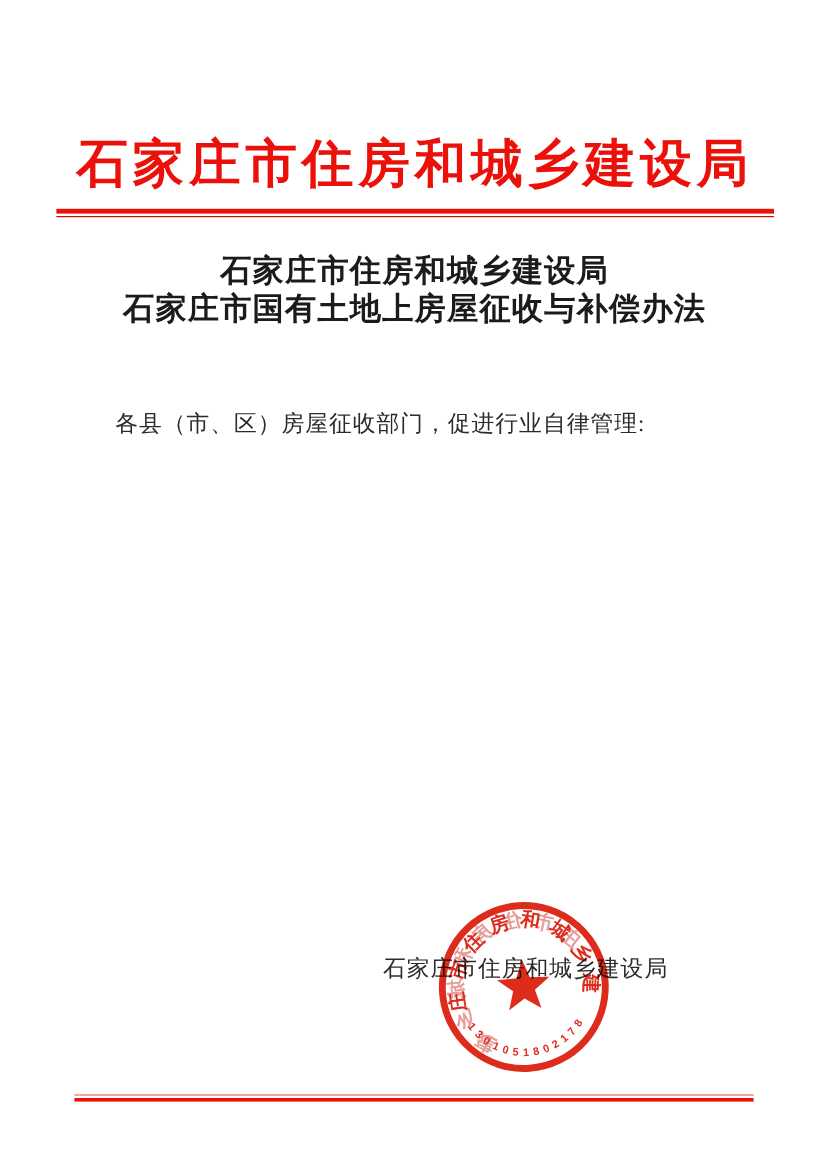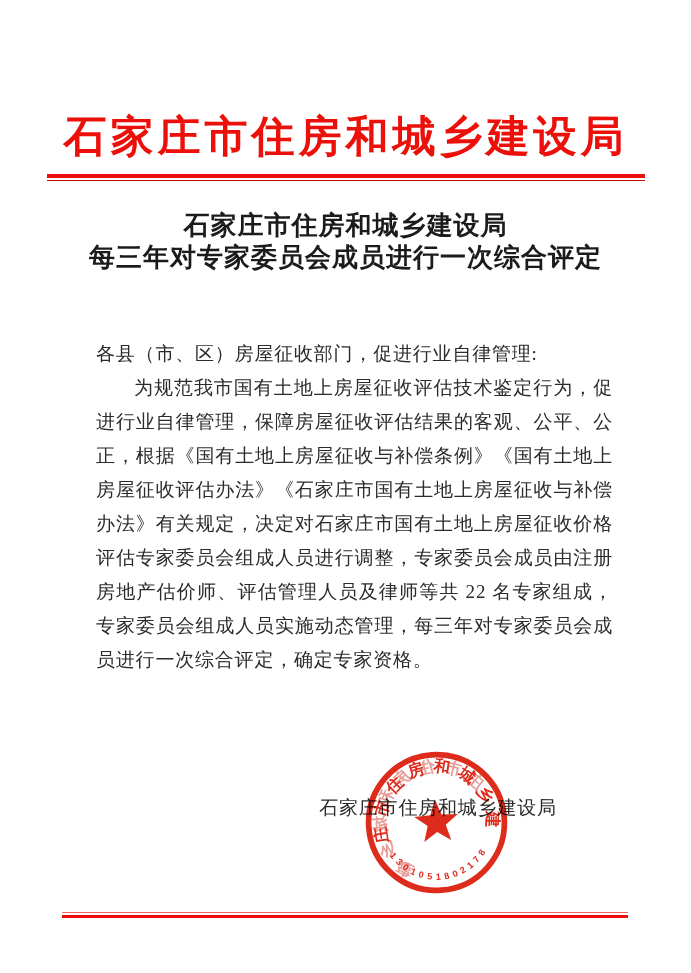--- a/index.html
+++ b/index.html
@@ -113,26 +113,25 @@
 
   <div class="letterhead">石家庄市住房和城乡建设局</div>
 
   <div class="head-rule">
     <div class="rule-thick"></div>
     <div class="rule-thin"></div>
   </div>
 
   <div class="doc-title">
     <div>石家庄市住房和城乡建设局</div>
-    <div>每三年对专家委员会成员进行一次综合评定</div>
+    <div>石家庄市国有土地上房屋征收与补偿办法</div>
   </div>
 
   <div class="body-text">
     <p class="salutation">各县（市、区）房屋征收部门，促进行业自律管理:</p>
-    <p class="para">为规范我市国有土地上房屋征收评估技术鉴定行为，促进行业自律管理，保障房屋征收评估结果的客观、公平、公正，根据《国有土地上房屋征收与补偿条例》《国有土地上房屋征收评估办法》《石家庄市国有土地上房屋征收与补偿办法》有关规定，决定对石家庄市国有土地上房屋征收价格评估专家委员会组成人员进行调整，专家委员会成员由注册房地产估价师、评估管理人员及律师等共 22 名专家组成，专家委员会组成人员实施动态管理，每三年对专家委员会成员进行一次综合评定，确定专家资格。</p>
   </div>
 
 
   <div class="signoff">
     <div class="sig-org">石家庄市住房和城乡建设局</div>
   </div>
 
   <div class="seal-wrap">
     <svg viewBox="0 0 160 160">
       <defs>

